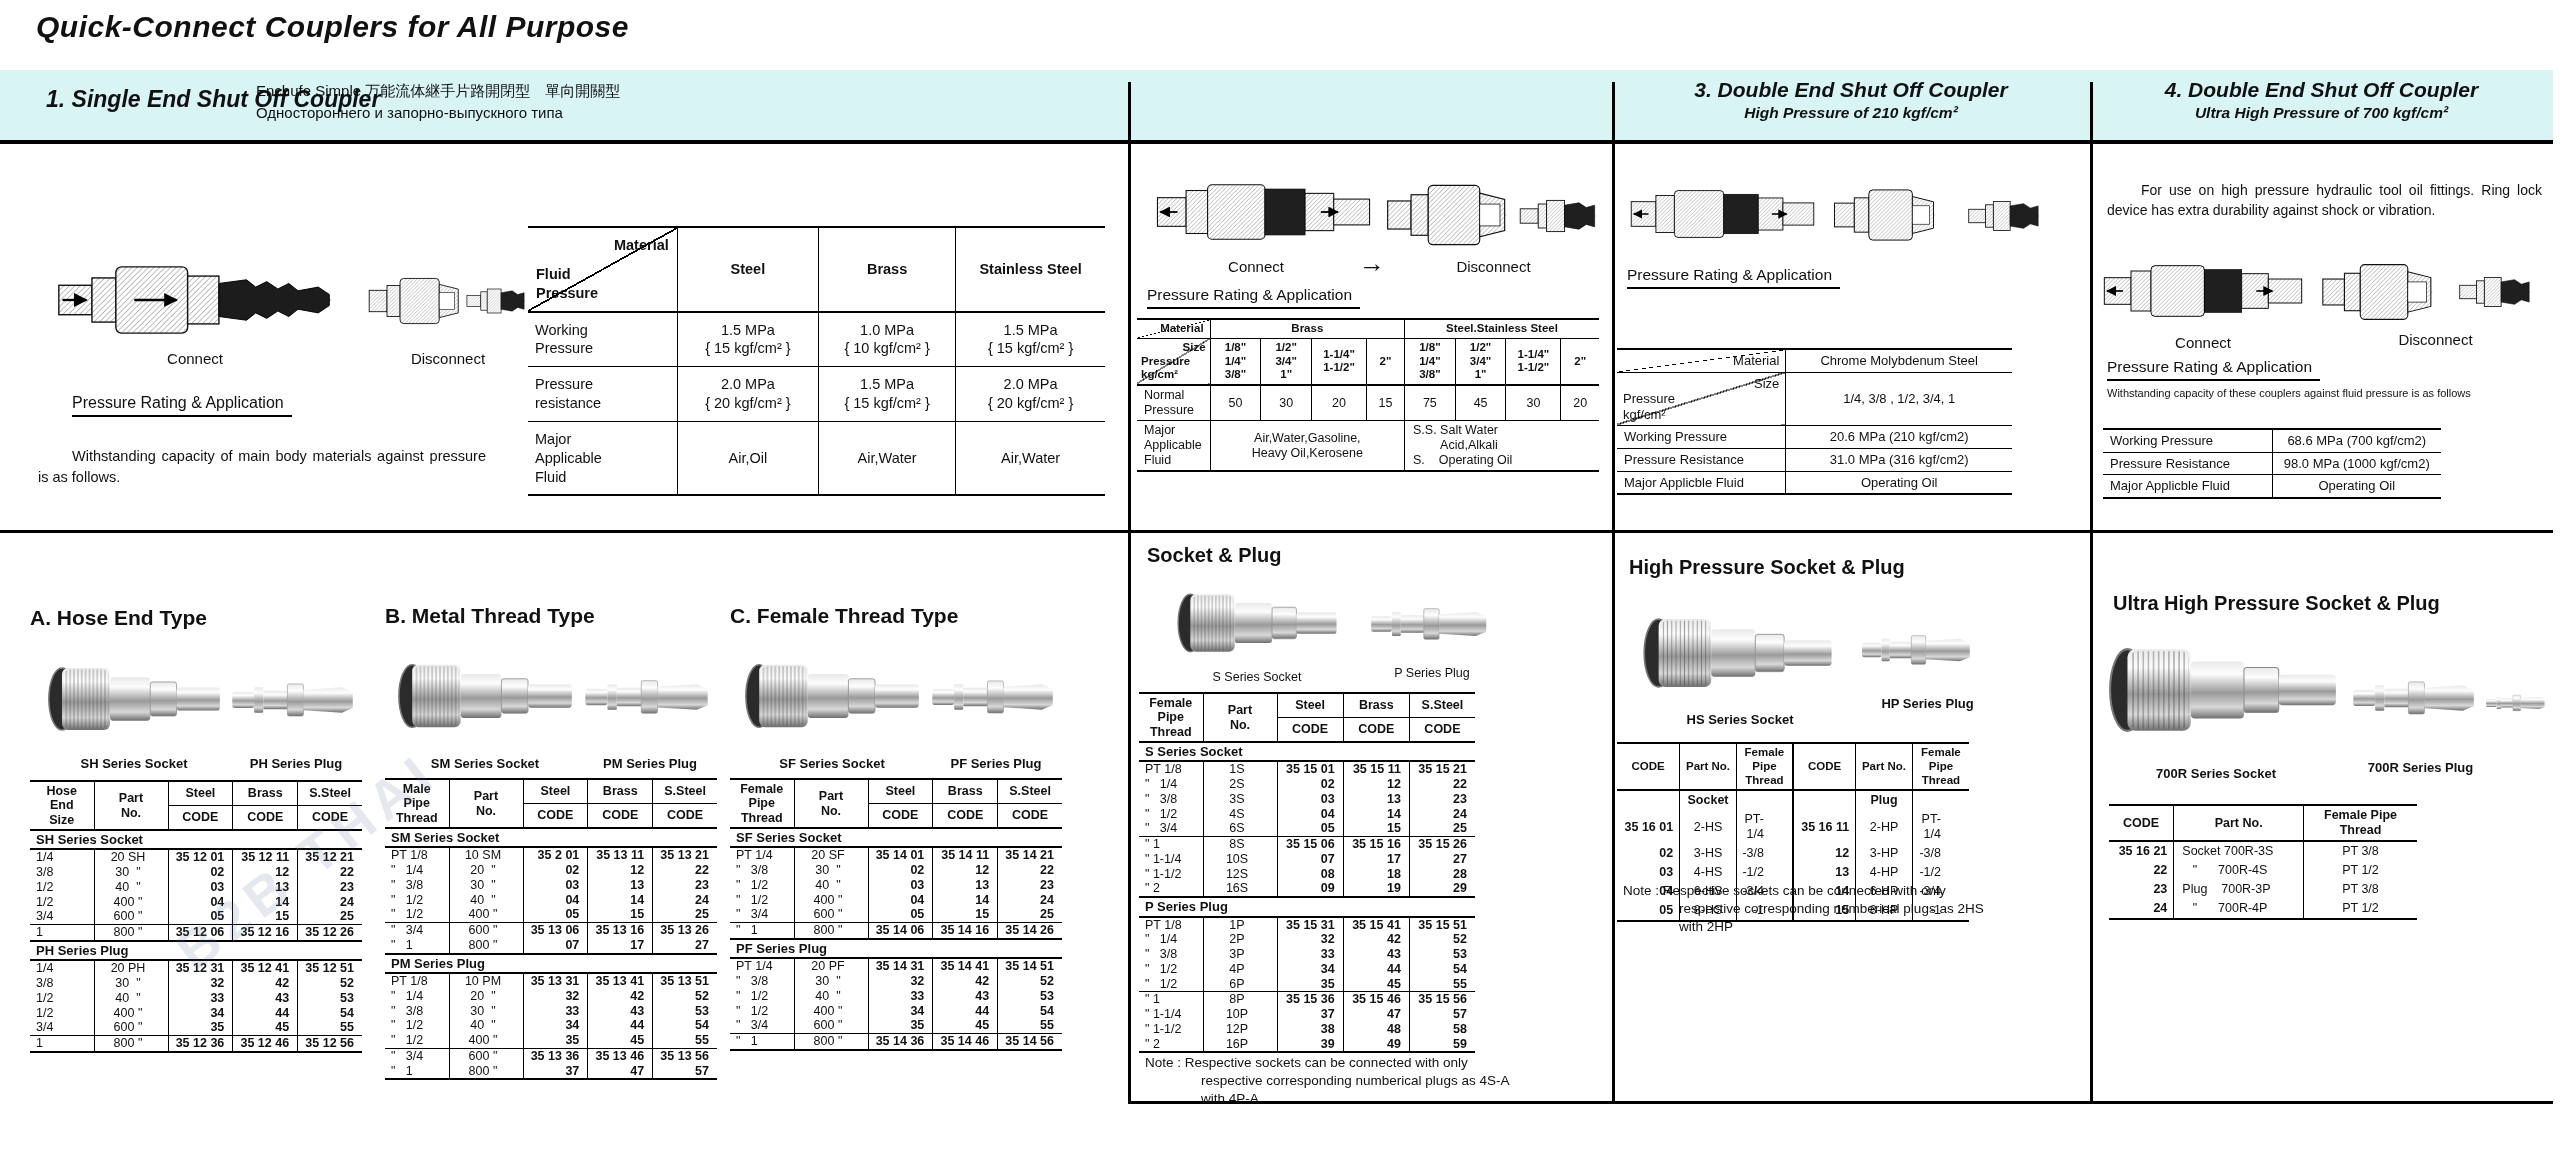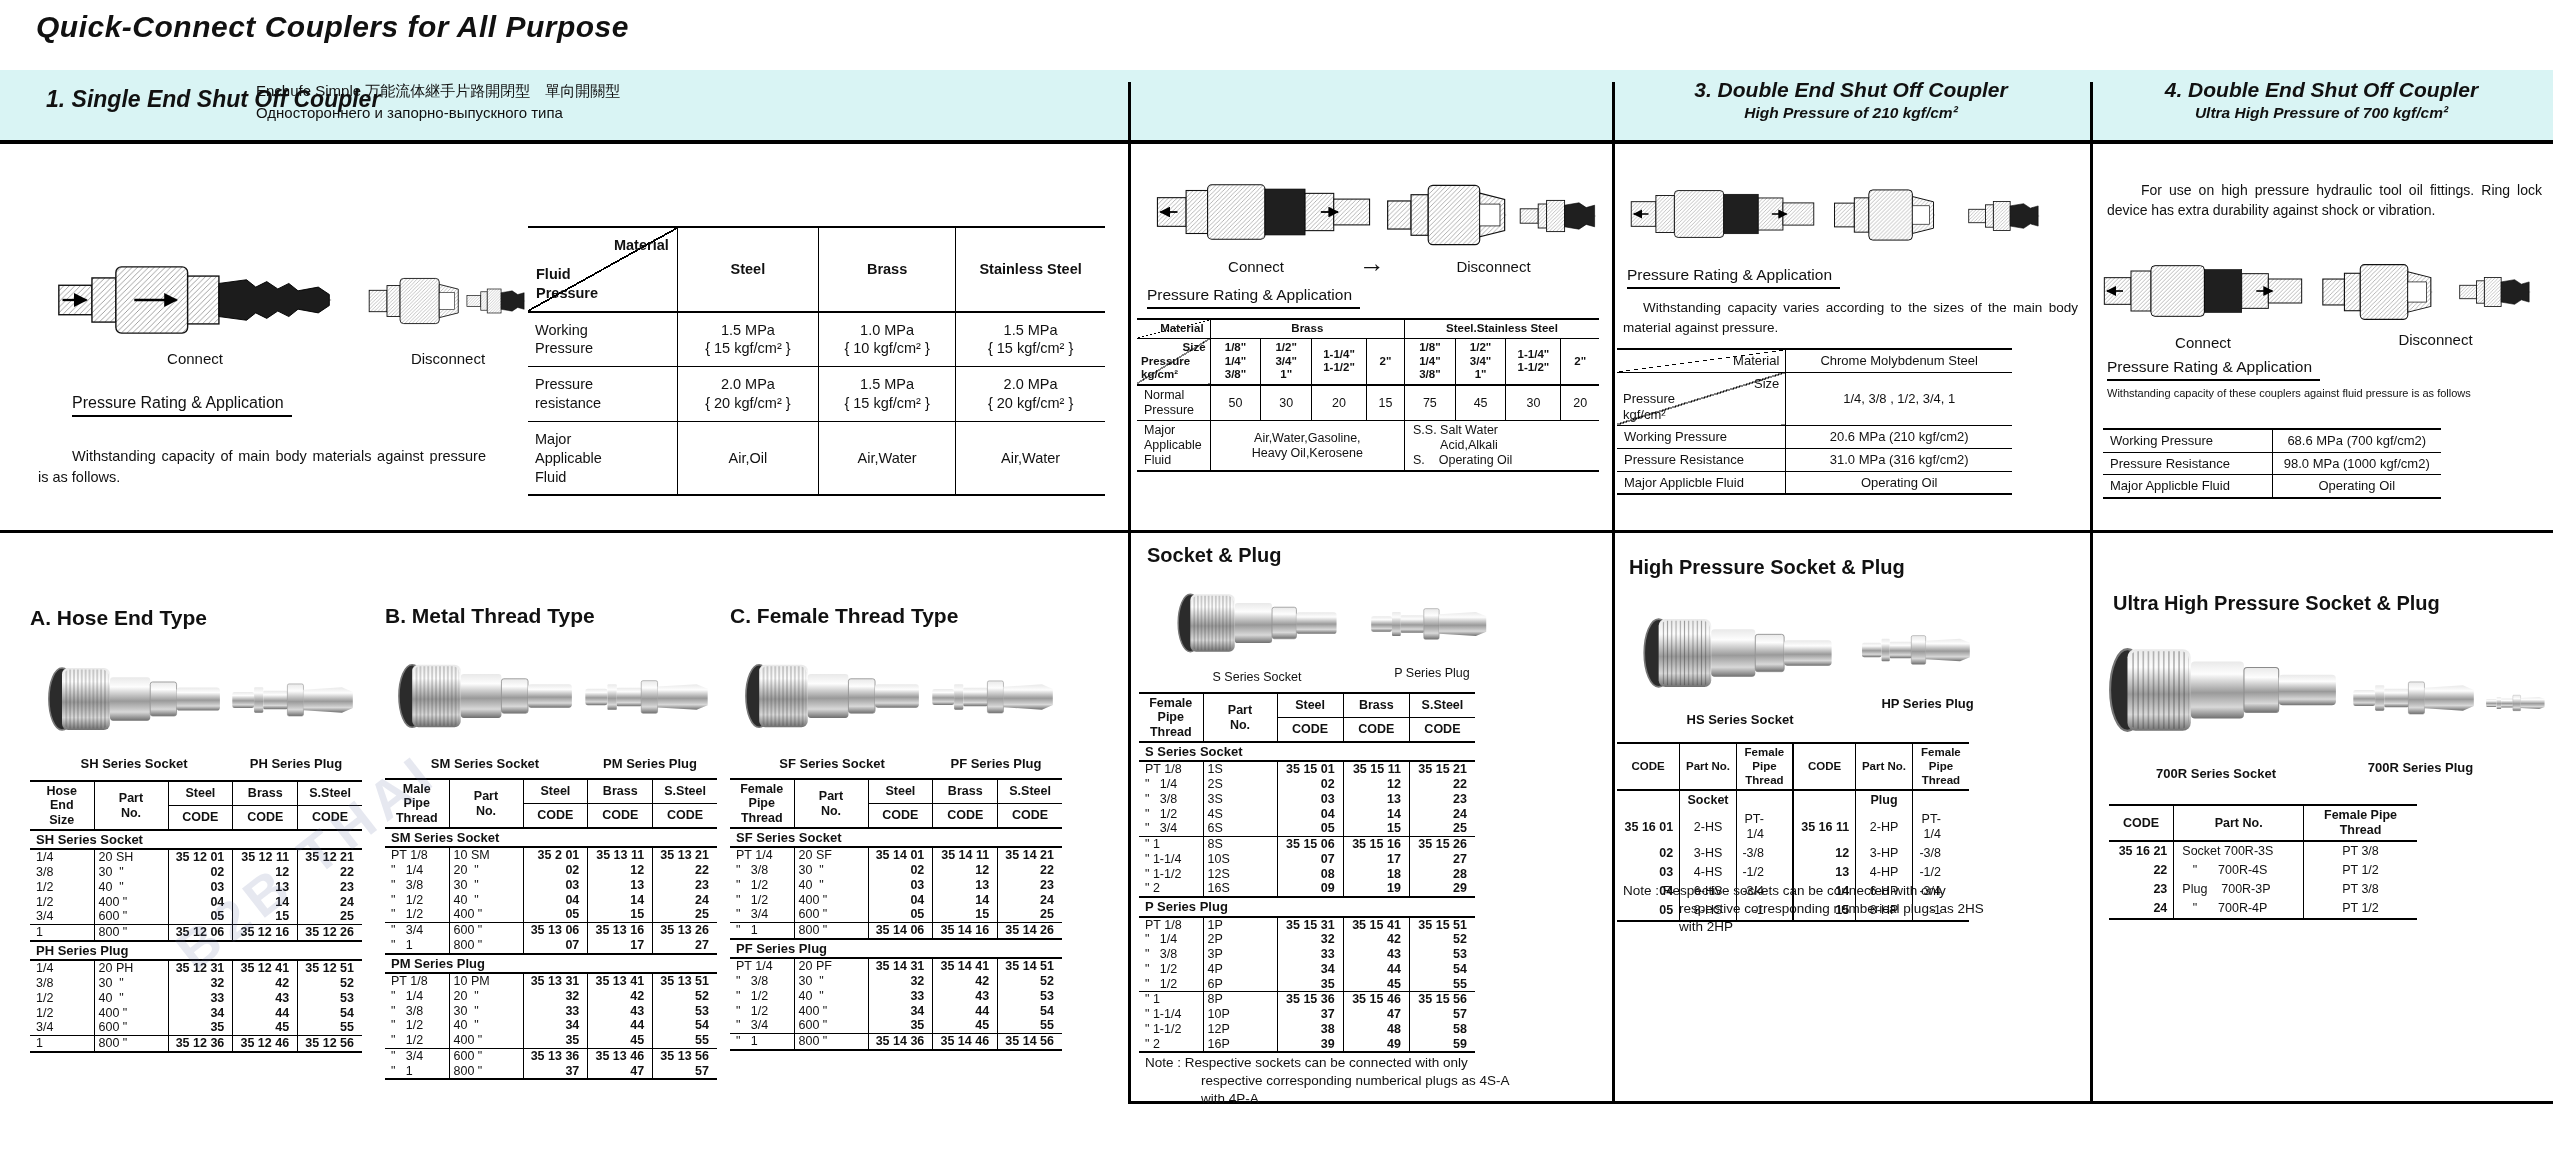--- a/index.html
+++ b/index.html
@@ -79,21 +79,21 @@
   .parts th,.parts td{padding:0 4px;}
   .parts .pc1,.parts .pc2,.parts .pc3,.parts .pc4{border-left:1.5px solid #000;}
   .parts thead tr:first-child th{border-top:2px solid #000;}
   .parts thead th{border-bottom:2px solid #000;font-weight:bold;font-size:12.5px;line-height:1.15;white-space:pre-line;text-align:center;padding:2px 4px;}
   .parts thead th.mat{border-bottom:1.2px solid #000;}
   .parts .glabel td{border-top:2px solid #000;border-bottom:2px solid #000;font-weight:bold;text-align:left;padding:1px 2px 1px 6px;font-size:13px;}
   .parts .bstart td{border-top:1.8px solid #000;}
   .parts tbody tr:last-child td{border-bottom:2px solid #000;}
   .parts tbody td{font-size:12.5px;line-height:1.18;}
   .parts td.pc0{text-align:left;white-space:pre;padding-left:6px;}
-  .parts td.pc1{text-align:left;white-space:pre;padding-right:10px;margin-left:31px;}
+  .parts td.pc1{text-align:center;white-space:pre;padding-right:10px;margin-left:31px;}
   .parts td.pc2,.parts td.pc3,.parts td.pc4{text-align:right;padding-right:8px;font-weight:bold;}
   .parts col.c0{width:64px;} .parts col.c1{width:74px;}
 
   .watermark{position:absolute;left:150px;top:830px;transform:rotate(-38deg);font-size:54px;font-weight:bold;letter-spacing:8px;color:rgba(100,110,160,0.16);}
 </style>
 </head>
 <body>
 
 <svg width="0" height="0" style="position:absolute">
   <defs>
@@ -938,21 +938,20 @@
     <svg class="abs" style="left:15px;top:18px;width:185px;height:80px">
         <use href="#xconn2" width="100%" height="100%"></use>
       </svg>
     <svg class="abs" style="left:215px;top:26px;width:112px;height:66px">
         <use href="#xsock" width="100%" height="100%"></use>
       </svg>
     <svg class="abs" style="left:345px;top:32px;width:88px;height:56px">
         <use href="#xplug" width="100%" height="100%"></use>
       </svg>
     <div class="pr-head" style="left:12px;top:110px">Pressure Rating &amp; Application</div>
-    <div class="para" style="left:8px;top:142px;width:455px;font-size:13.5px;text-indent:20px">Withstanding capacity varies according to the sizes of the main body material against pressure.</div>
     <div class="abs" style="left:2px;top:192px;width:395px">
         <table class="grid pres3">
           <colgroup>
             <col style="width: 168px;">
             <col style="width: 225px;">
           </colgroup>
           <tbody>
             <tr>
               <td class="cnrR">Material</td>
               <td>Chrome Molybdenum Steel</td>

